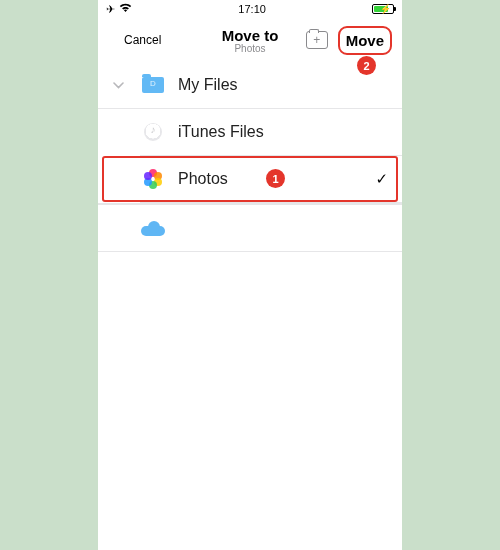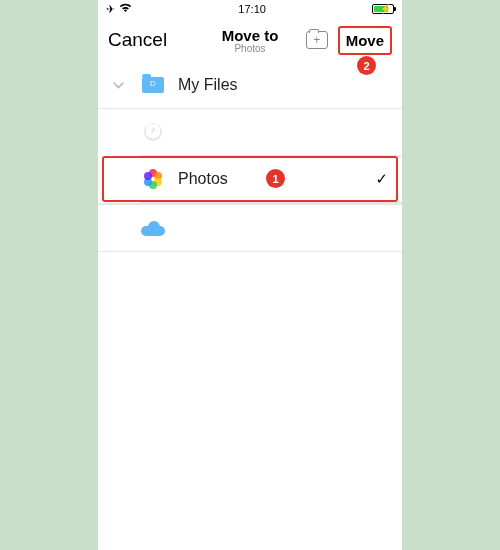--- a/index.html
+++ b/index.html
@@ -60,42 +60,42 @@
     padding: 0 10px;
     position: relative;
   }
   .nav .title-wrap {
     position: absolute; left: 0; right: 0;
     text-align: center;
     pointer-events: none;
   }
   .nav .title { font-size: 15px; font-weight: 600; }
   .nav .subtitle { font-size: 10px; color: #8a8a8d; margin-top: -1px; }
-  .nav .cancel { font-size: 19px; color: #000; }
+  .nav .cancel { font-size: 12px; color: #000; margin-left: 16px; }
   .nav .right-group {
     display: flex; align-items: center; gap: 10px;
   }
   .newfolder-icon {
     width: 22px; height: 18px;
     border: 1.3px solid #8a8a8d; border-radius: 3px;
     position: relative;
     display: flex; align-items: center; justify-content: center;
     font-size: 12px; color: #8a8a8d; line-height: 1;
   }
   .newfolder-icon::before {
     content: ""; position: absolute; top: -3px; left: 2px;
     width: 8px; height: 3px; background: #fff;
     border: 1.3px solid #8a8a8d; border-bottom: none;
     border-radius: 2px 2px 0 0;
   }
   .move-btn {
     font-size: 15px; font-weight: 600; color: #000;
     padding: 4px 6px;
     border: 2.5px solid #e4352b;
-    border-radius: 3px;
+    border-radius: 9px;
     position: relative;
   }
   .callout {
     position: absolute;
     width: 19px; height: 19px;
     background: #e4352b; color: #fff;
     border-radius: 50%;
     font-size: 11px; font-weight: 600;
     display: flex; align-items: center; justify-content: center;
   }
@@ -245,20 +245,21 @@
         </div>
       <div class="label">My Files</div>
     </div>
     <div class="sep full"></div>
 
     <div class="row">
       <div class="chev-col"></div>
       <div class="icon-col">
           <div class="ic-itunes"></div>
         </div>
+      <div class="label">iTunes Files</div>
     </div>
     <div class="sep"></div>
 
     <div class="row" style="position:relative;">
       <div class="hl"></div>
       <div class="chev-col"></div>
       <div class="icon-col">
           <div class="ic-photos">
             <span></span>
             <span></span>

